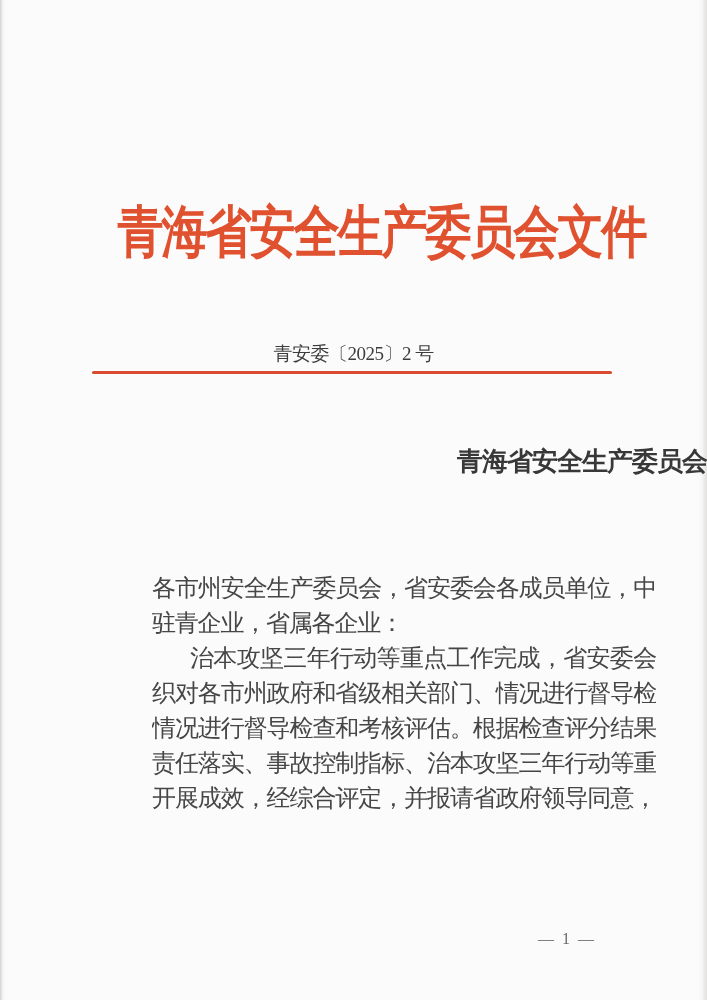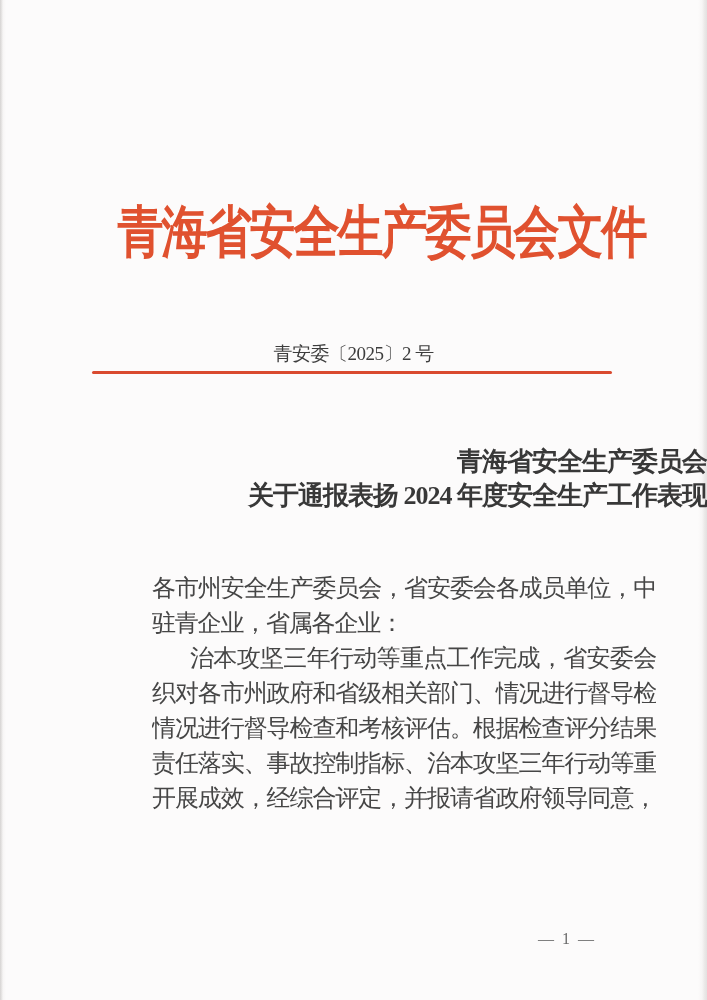--- a/index.html
+++ b/index.html
@@ -96,21 +96,20 @@
   <div class="masthead">
     <span class="masthead-inner" style="color: rgb(224, 81, 47);">青海省安全生产委员会文件</span>
   </div>
 
   <div class="doc-number">青安委〔2025〕2 号</div>
 
   <hr class="red-rule" style="background: rgb(217, 74, 47);">
 
   <div class="title-block">
       <div class="title-line">青海省安全生产委员会</div>
-      <div class="title-line">关于通报表扬 2024 年度安全生产工作表现</div>
     </div>
 
   <div class="body-block">
       <div class="body-line fill">各市州安全生产委员会，省安委会各成员单位，中央（外省）</div>
       <div class="body-line">驻青企业，省属各企业：</div>
       <div class="body-line fill indent">治本攻坚三年行动等重点工作完成，省安委会办公室对</div>
       <div class="body-line fill">织对各市州政府和省级相关部门、情况进行督导检查和考核评估</div>
       <div class="body-line fill">情况进行督导检查和考核评估。根据检查评分结果和日常工作</div>
       <div class="body-line fill">责任落实、事故控制指标、治本攻坚三年行动等重点工作完成</div>
       <div class="body-line fill">开展成效，经综合评定，并报请省政府领导同意，西宁市等 3</div>

